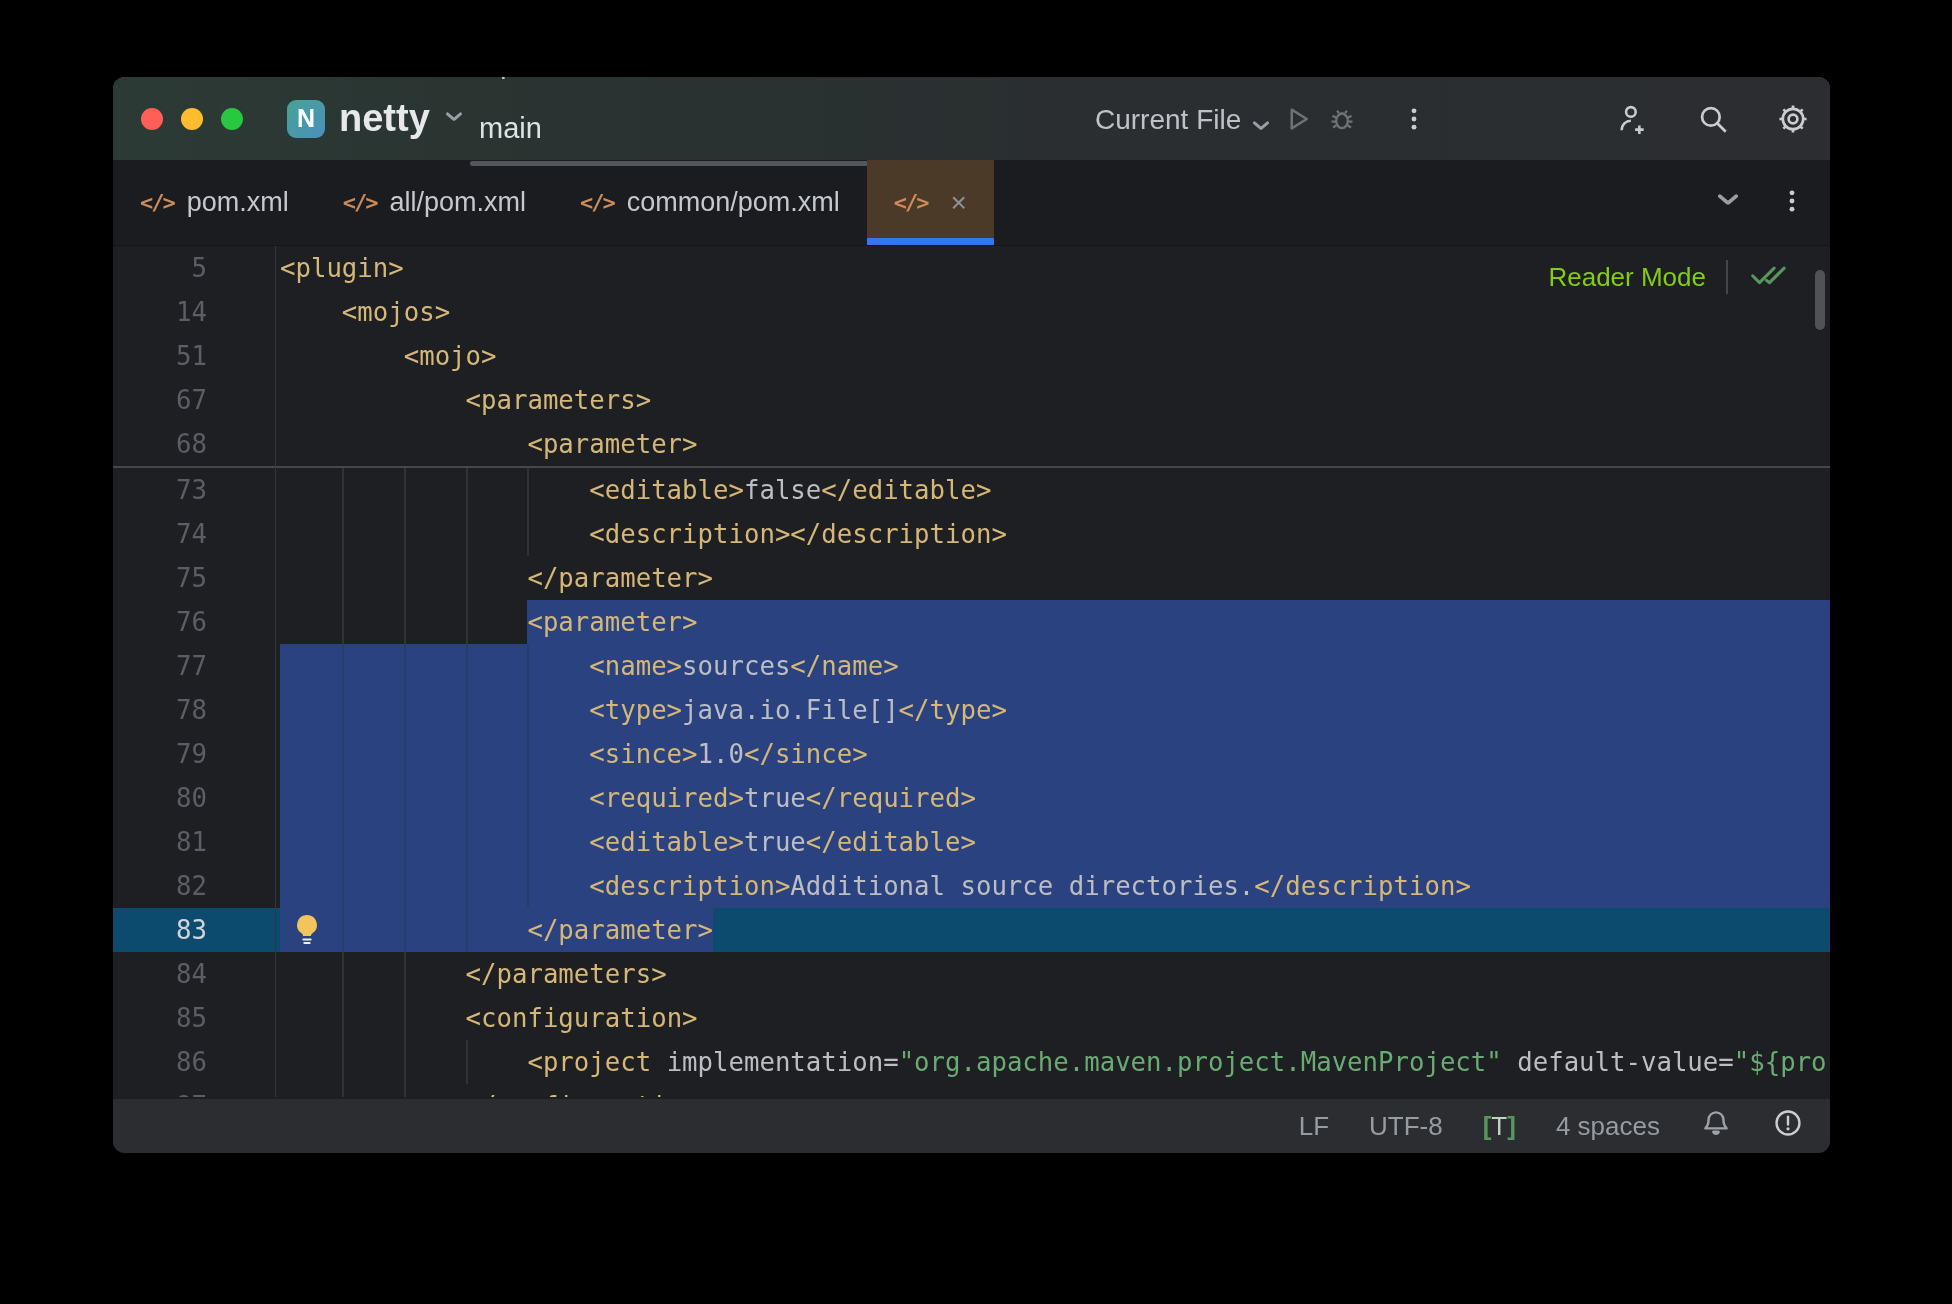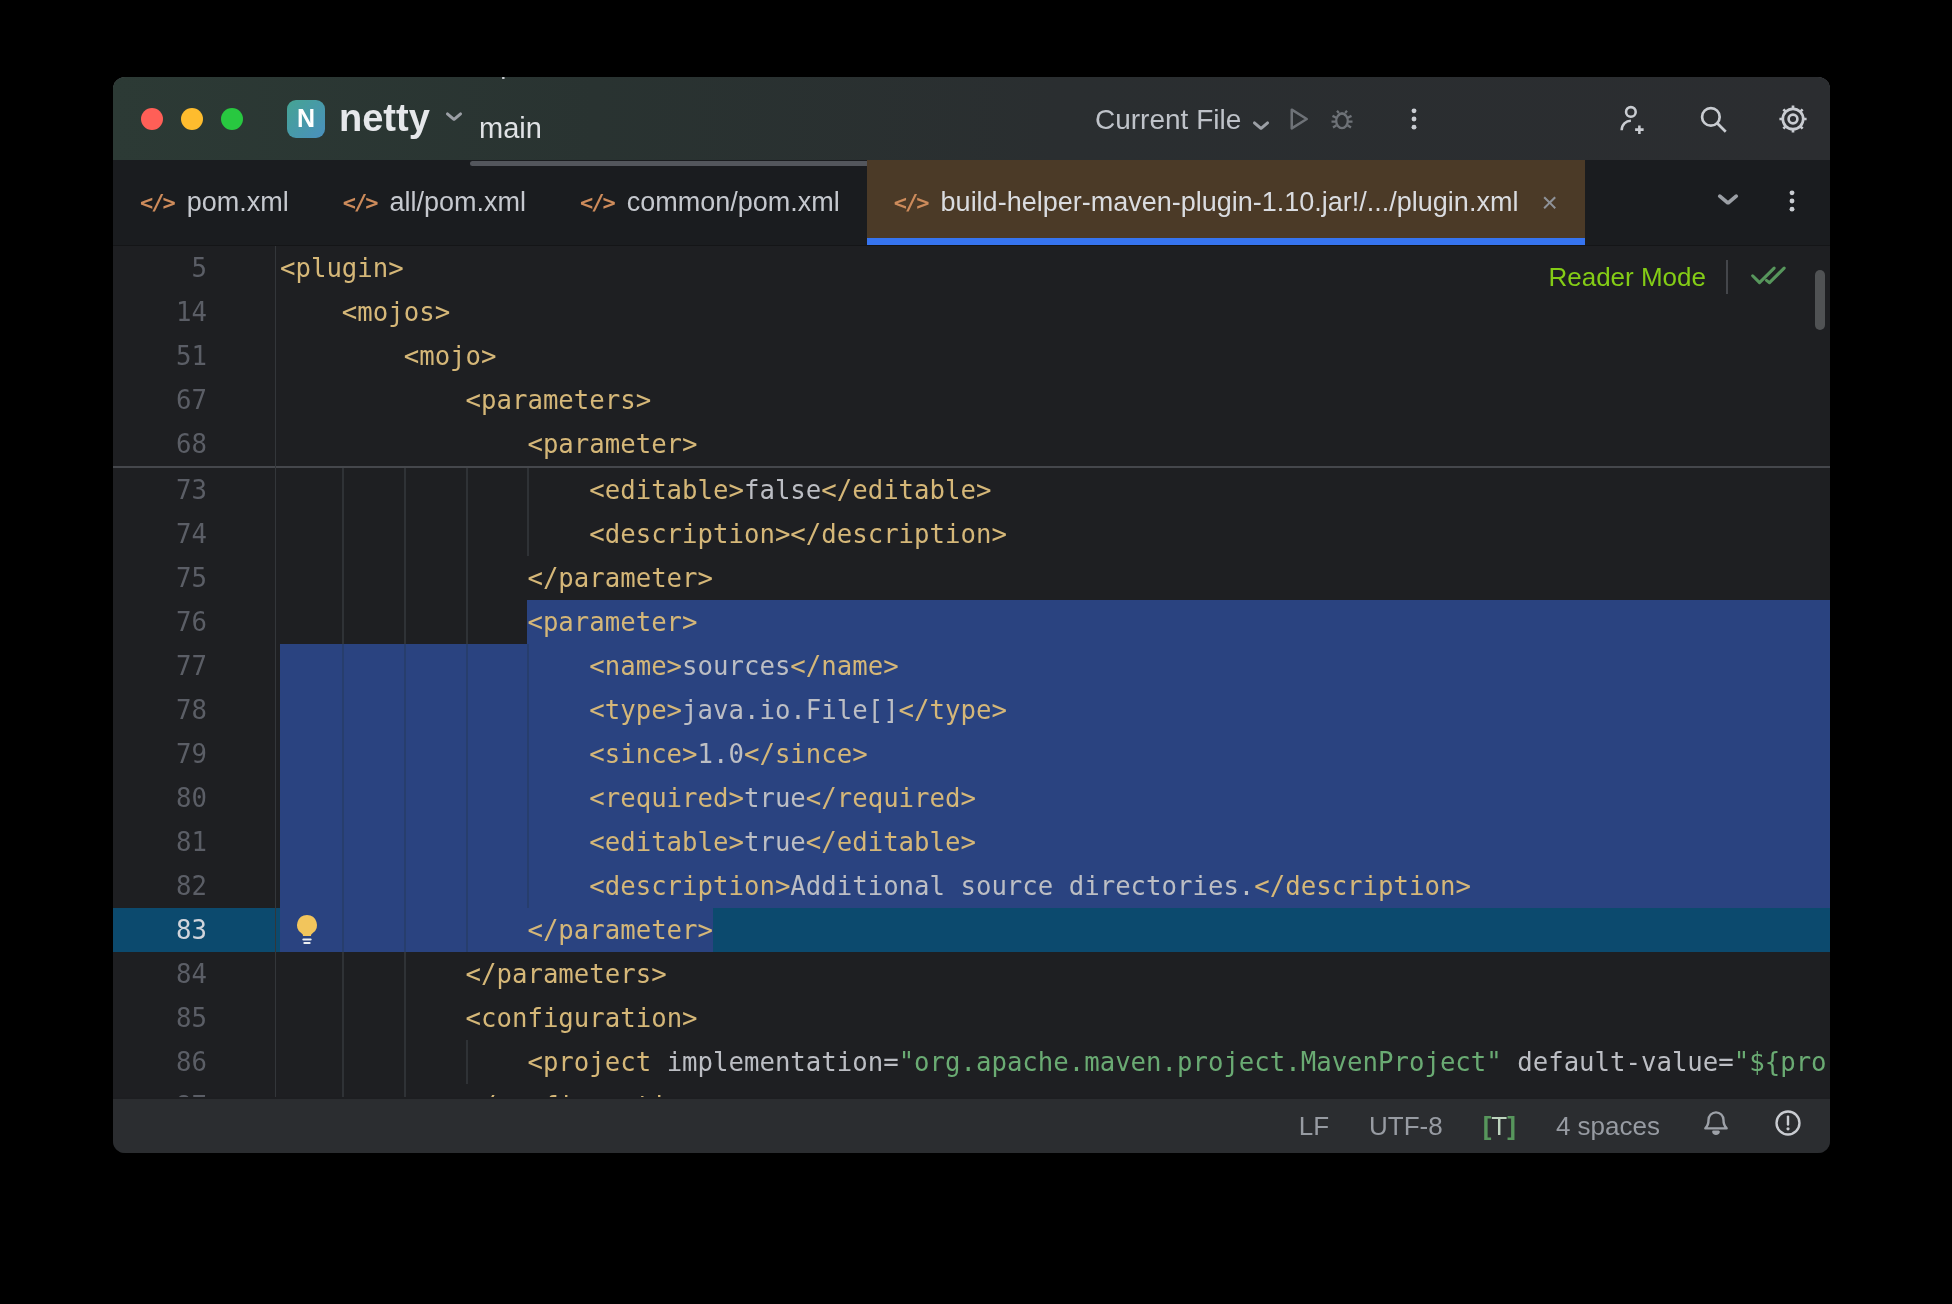--- a/index.html
+++ b/index.html
@@ -157,21 +157,20 @@
       <div class="tab">
         <span class="xml-ic">&lt;/&gt;</span>
         <span>all/pom.xml</span>
       </div>
       <div class="tab">
         <span class="xml-ic">&lt;/&gt;</span>
         <span>common/pom.xml</span>
       </div>
       <div class="tab active">
         <span class="xml-ic">&lt;/&gt;</span>
-        <span>build-helper-maven-plugin-1.10.jar!/.../plugin.xml</span>
         <span class="tab-close">×</span>
       </div>
       <div class="tab-tail">
         <span class="chev" style="transform:scale(1.25);"></span>
         <span>
           <svg width="28" height="28" viewBox="0 0 24 24" fill="#c9ccd1">
             <circle cx="12" cy="5" r="2.1"></circle>
               <circle cx="12" cy="12" r="2.1"></circle>
               <circle cx="12" cy="19" r="2.1"></circle>
           </svg>

